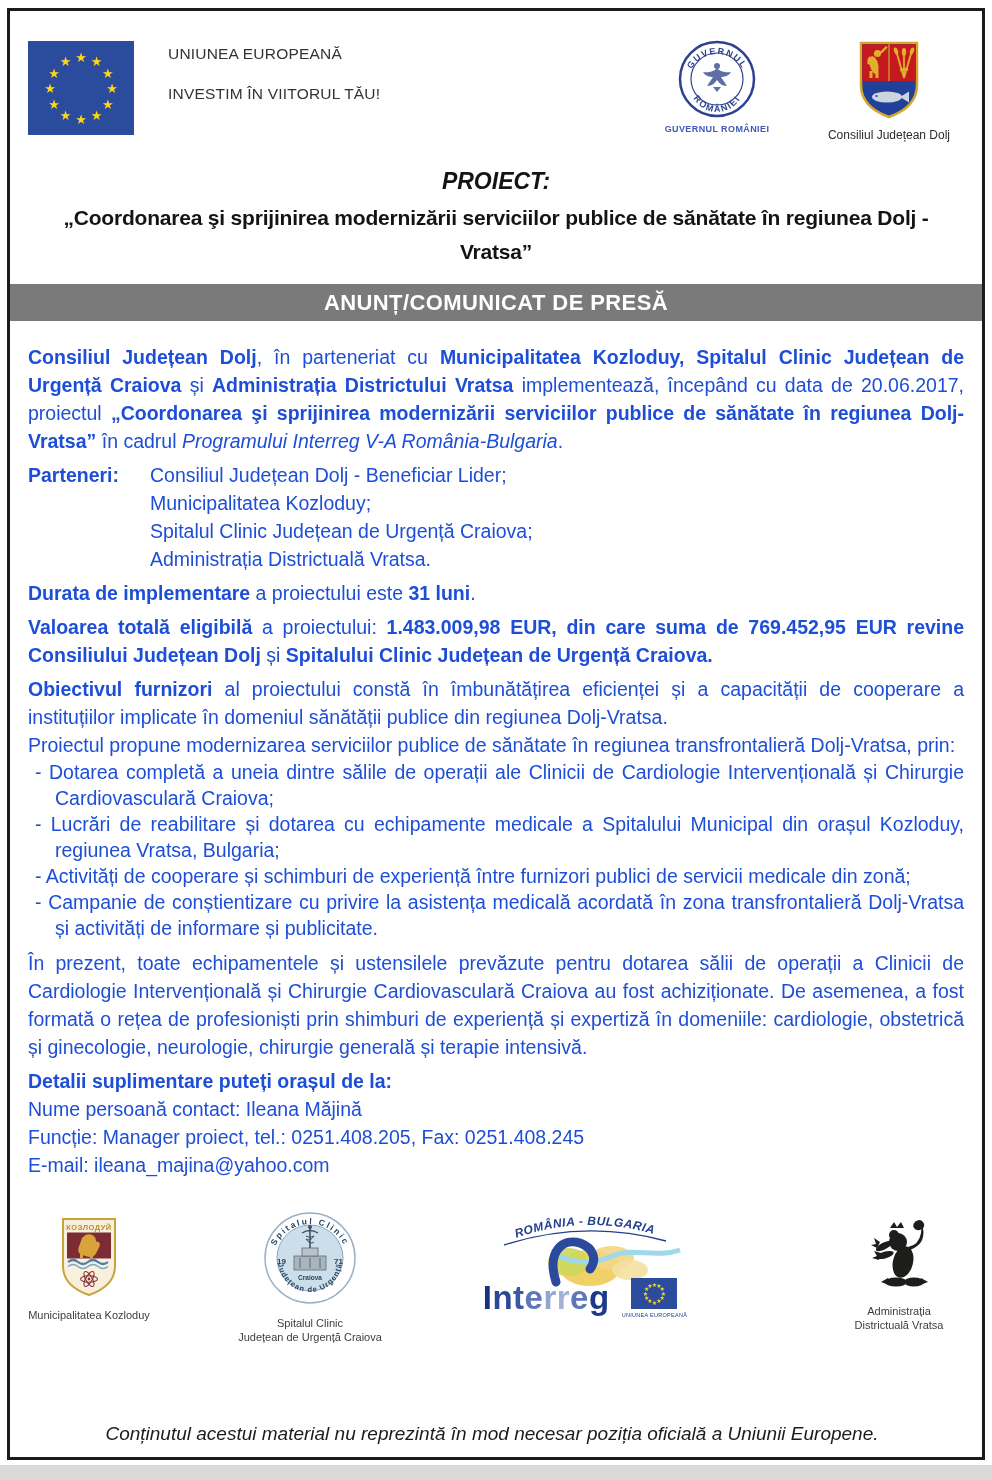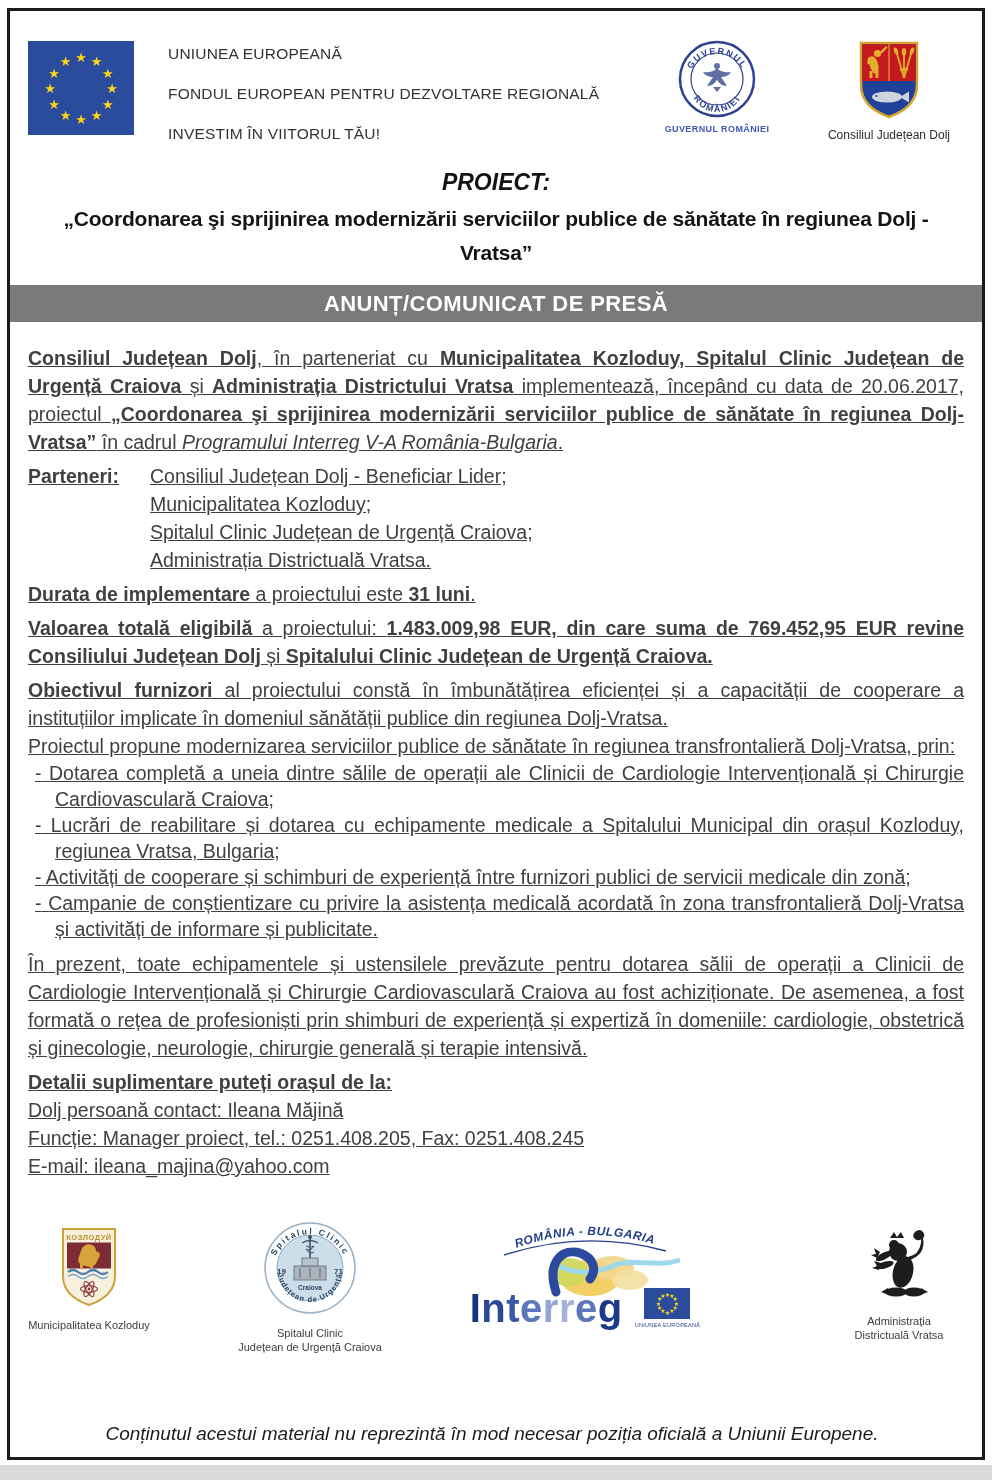--- a/index.html
+++ b/index.html
@@ -27,42 +27,42 @@
   .kicker{text-align:center;font-size:23px;font-weight:bold;font-style:italic;color:#141414;margin-top:26px;}
   .proj-title{
     text-align:center;font-size:21px;font-weight:bold;color:#141414;
     line-height:34px;max-width:930px;margin:6px auto 0;letter-spacing:-.2px;
   }
   .banner{
     margin:15px -18px 0;height:37px;line-height:37px;background:#7a7a7a;color:#fff;
     text-align:center;font-size:22px;font-weight:bold;letter-spacing:.4px;
   }
   
-  .doc-body{margin-top:22px;font-size:19.5px;line-height:28px;color:#404040;text-decoration:underline;}
+  .doc-body{margin-top:22px;font-size:19.5px;line-height:28px;color:#1d4ed8;}
   .doc-body p{margin:0 0 6px;text-align:justify;}
   .b{font-weight:bold;}
   .i{font-style:italic;}
   .partners{display:flex;margin-bottom:6px;}
   .p-label{flex:none;width:122px;font-weight:bold;}
   .p-items > div{line-height:28px;}
   .tight{margin-bottom:0 !important;}
   .bullets{margin:0 0 8px;}
   .bullet{padding-left:27px;text-indent:-20px;text-align:justify;line-height:26px;}
   .details{margin-top:2px;line-height:28px;}
   .details .head{font-weight:bold;}
   
-  .logos{display:flex;align-items:flex-start;margin-top:40px;}
+  .logos{display:flex;align-items:flex-start;margin-top:31px;}
   .f-cell{text-align:center;}
   .f-koz{width:150px;margin-left:-14px;padding-top:6px;}
   .f-spital{width:220px;margin-left:36px;}
   .f-interreg{width:270px;margin-left:30px;}
   .f-vratsa{width:130px;margin-left:auto;padding-top:6px;}
   .caption{font-size:11px;color:#3d3d3d;line-height:14px;margin-top:10px;}
   .iw-row{display:flex;align-items:center;justify-content:center;gap:12px;margin-top:-16px;}
-  .interreg-word{font-size:40px;font-weight:bold;letter-spacing:.5px;line-height:40px;}
+  .interreg-word{font-size:33px;font-weight:bold;letter-spacing:.5px;line-height:40px;}
   .mini-flag-wrap{text-align:center;}
   .mini-flag{width:46px;height:31px;background:#2b4b9c;position:relative;margin:0 auto;}
   .mini-flag-label{font-size:5.5px;color:#23408f;letter-spacing:.3px;margin-top:3px;white-space:nowrap;}
   .website{font-size:20px;color:#2c4a9c;letter-spacing:1.5px;font-weight:600;margin-top:16px;}
   
   .disclaimer{
     position:absolute;left:0;right:8px;bottom:12px;text-align:center;
     font-style:italic;font-size:19px;color:#1c1c1c;
   }
   svg{display:block;margin:0 auto;}
@@ -83,21 +83,20 @@
         <span class="star" style="left: 68.5px; top: 73.8468px; font-size: 13px;">★</span>
         <span class="star" style="left: 53px; top: 78px; font-size: 13px;">★</span>
         <span class="star" style="left: 37.5px; top: 73.8468px; font-size: 13px;">★</span>
         <span class="star" style="left: 26.1532px; top: 62.5px; font-size: 13px;">★</span>
         <span class="star" style="left: 22px; top: 47px; font-size: 13px;">★</span>
         <span class="star" style="left: 26.1532px; top: 31.5px; font-size: 13px;">★</span>
         <span class="star" style="left: 37.5px; top: 20.1532px; font-size: 13px;">★</span>
       </div>
     <div class="hdr-lines">
       <div class="hdr-line">UNIUNEA EUROPEANĂ</div>
-      <div class="hdr-line">FONDUL EUROPEAN PENTRU DEZVOLTARE REGIONALĂ</div>
       <div class="hdr-line">INVESTIM ÎN VIITORUL TĂU!</div>
     </div>
 
     <div class="gov-block">
       <svg width="80" height="80" viewBox="0 0 80 80">
         <defs>
           <path id="gTop" d="M11,44 A29,29 0 0 1 69,44"></path>
           <path id="gBot" d="M13,46 A27,27 0 0 0 67,46"></path>
         </defs>
         <circle cx="40" cy="40" r="37" fill="#ffffff" stroke="#2e4191" stroke-width="2.5"></circle>
@@ -178,21 +177,21 @@
       <div class="bullet"><span>-</span> <span>Dotarea completă a uneia dintre sălile de operații ale Clinicii de Cardiologie Intervențională și Chirurgie Cardiovasculară Craiova;</span></div>
       <div class="bullet"><span>-</span> <span>Lucrări de reabilitare și dotarea cu echipamente medicale a Spitalului Municipal din orașul Kozloduy, regiunea Vratsa, Bulgaria;</span></div>
       <div class="bullet"><span>-</span> <span>Activități de cooperare și schimburi de experiență între furnizori publici de servicii medicale din zonă;</span></div>
       <div class="bullet"><span>-</span> <span>Campanie de conștientizare cu privire la asistența medicală acordată în zona transfrontalieră Dolj-Vratsa și activități de informare și publicitate.</span></div>
     </div>
 
     <p>În prezent, toate echipamentele și ustensilele prevăzute pentru dotarea sălii de operații a Clinicii de Cardiologie Intervențională și Chirurgie Cardiovasculară Craiova au fost achiziționate. De asemenea, a fost formată o rețea de profesioniști prin shimburi de experiență și expertiză în domeniile: cardiologie, obstetrică și ginecologie, neurologie, chirurgie generală și terapie intensivă.</p>
 
     <div class="details">
       <div class="head">Detalii suplimentare puteți orașul de la:</div>
-      <div>Dolj persoană contact: Ileana Măjină</div>
+      <div>Nume persoană contact: Ileana Măjină</div>
       <div>Funcție: Manager proiect, tel.: 0251.408.205, Fax: 0251.408.245</div>
       <div>E-mail: ileana_majina@yahoo.com</div>
     </div>
   </div>
 
   <div class="logos">
 
     <div class="f-cell f-koz">
       <svg width="58" height="82" viewBox="0 0 58 82">
         <path d="M3,3 H55 V50 Q55,70 29,79 Q3,70 3,50 Z" fill="#f7f0dd" stroke="#c9a23c" stroke-width="2"></path>

